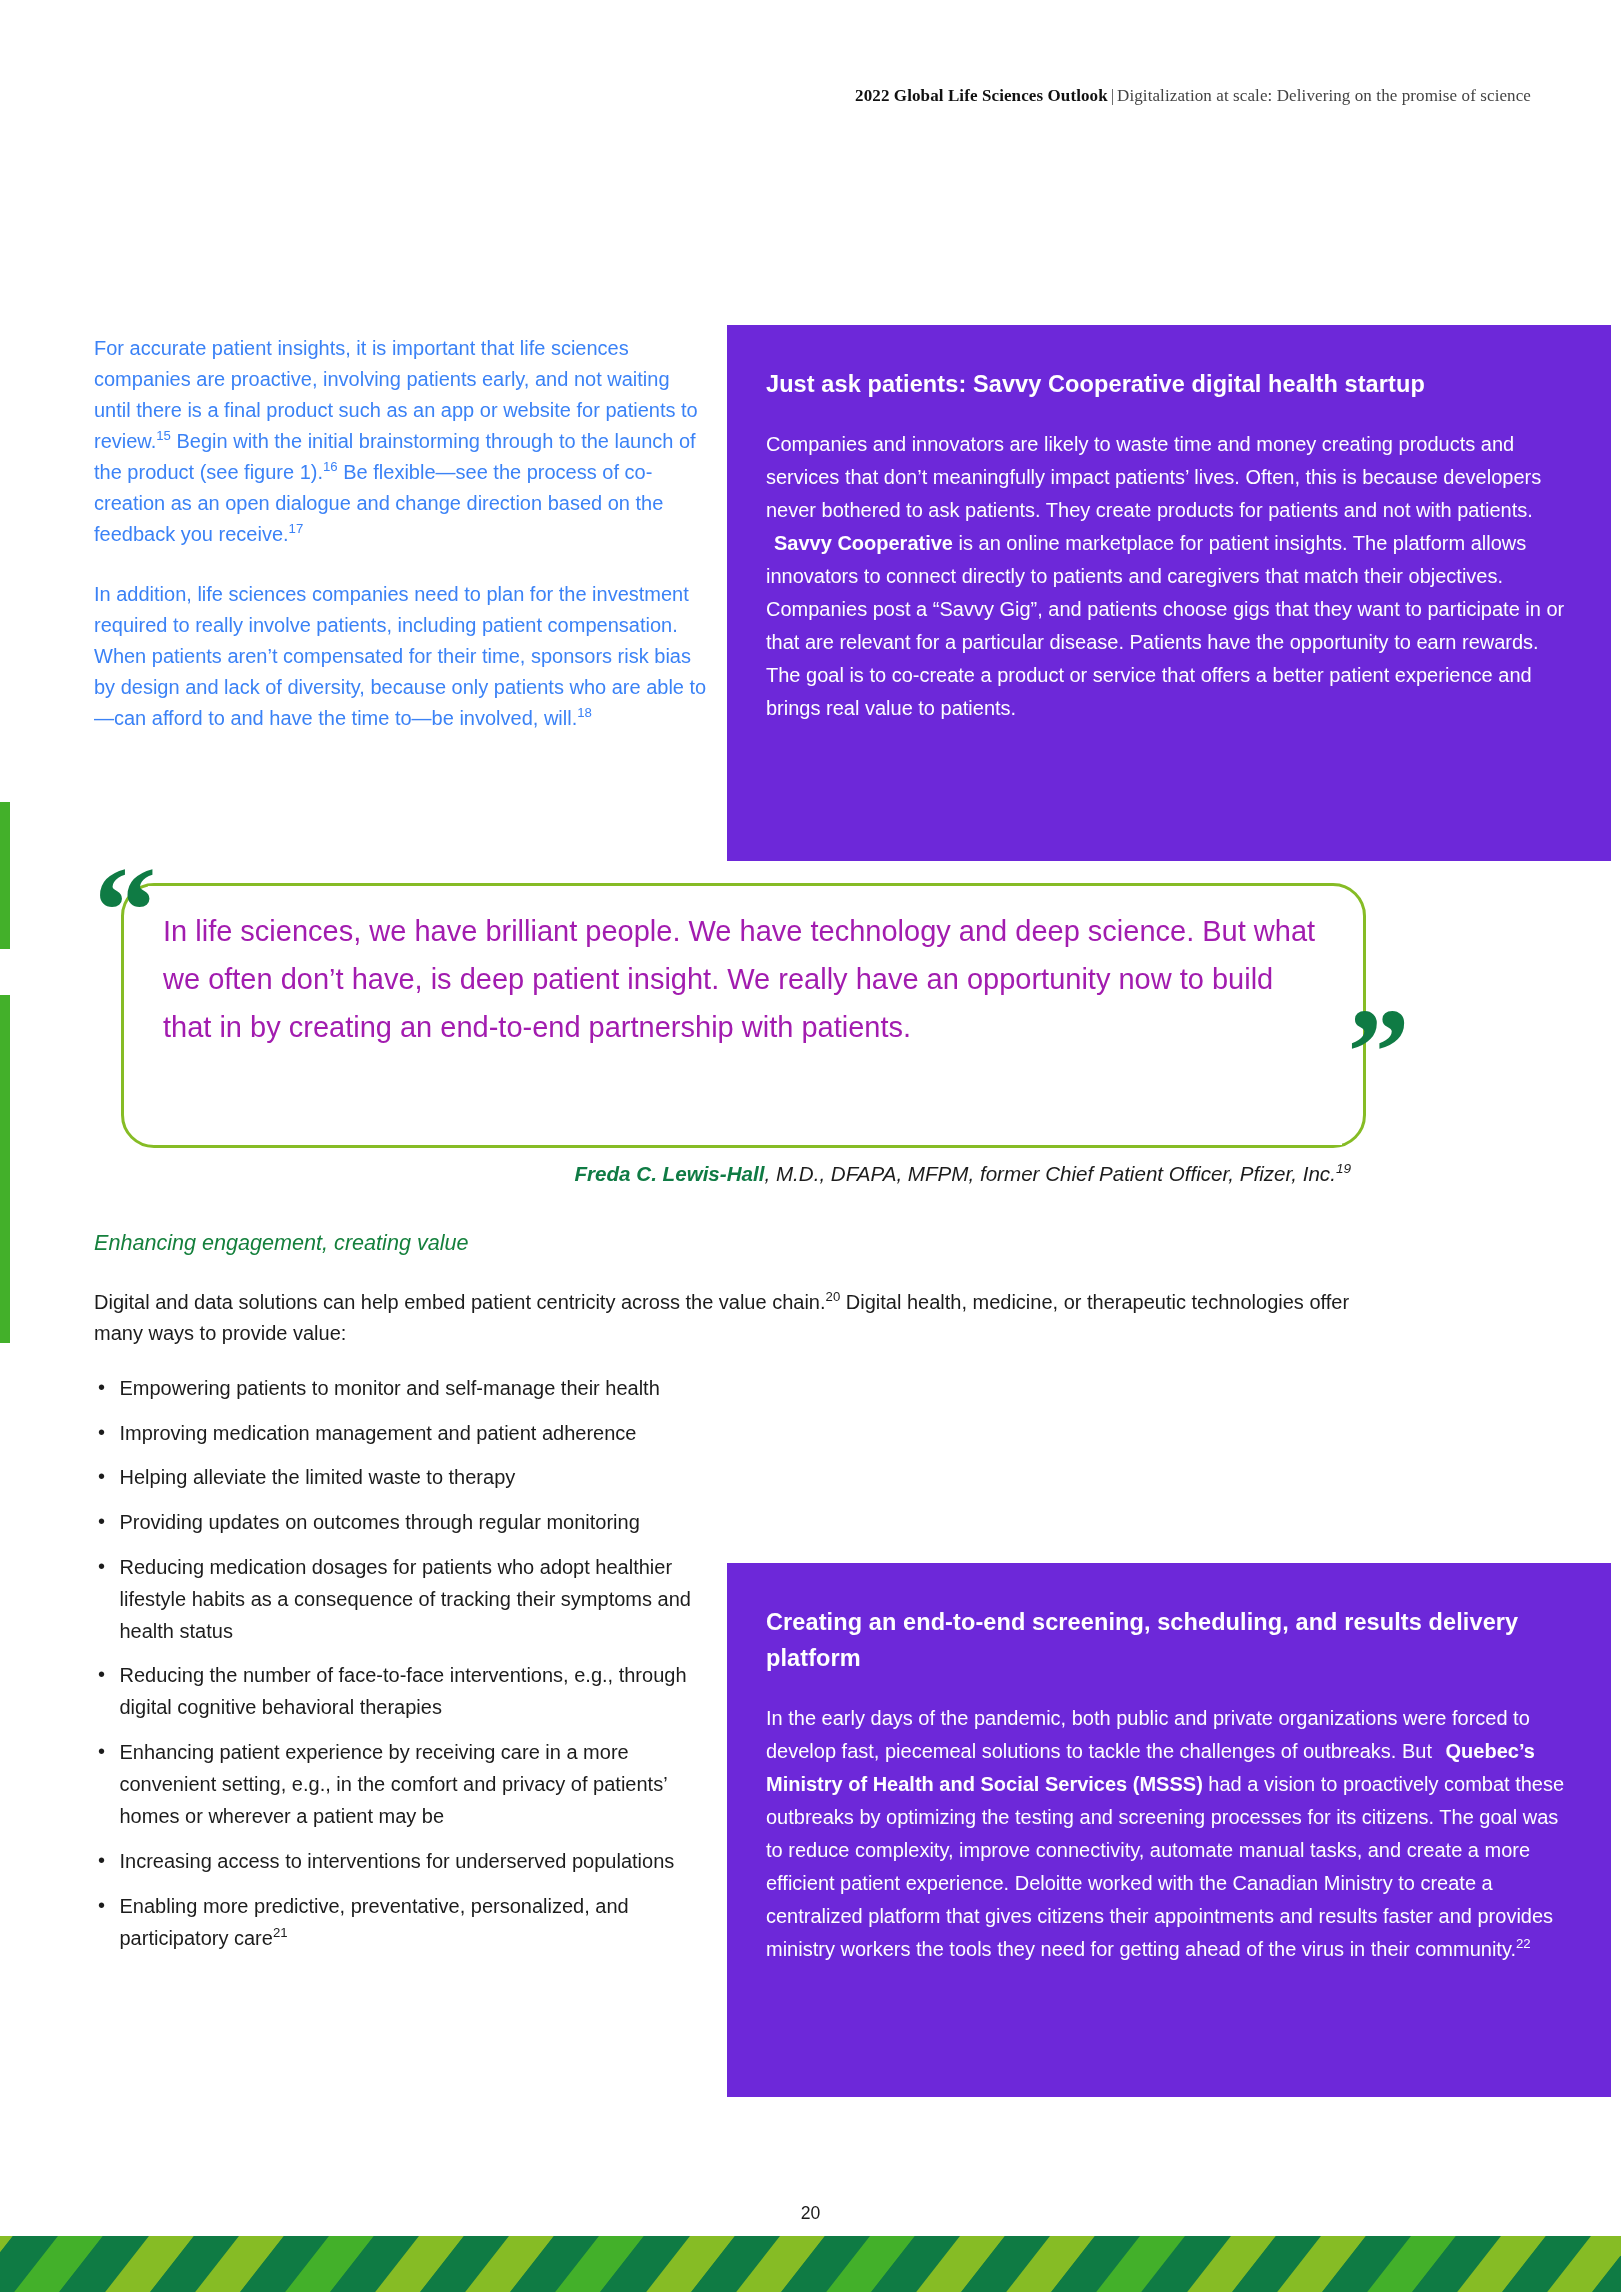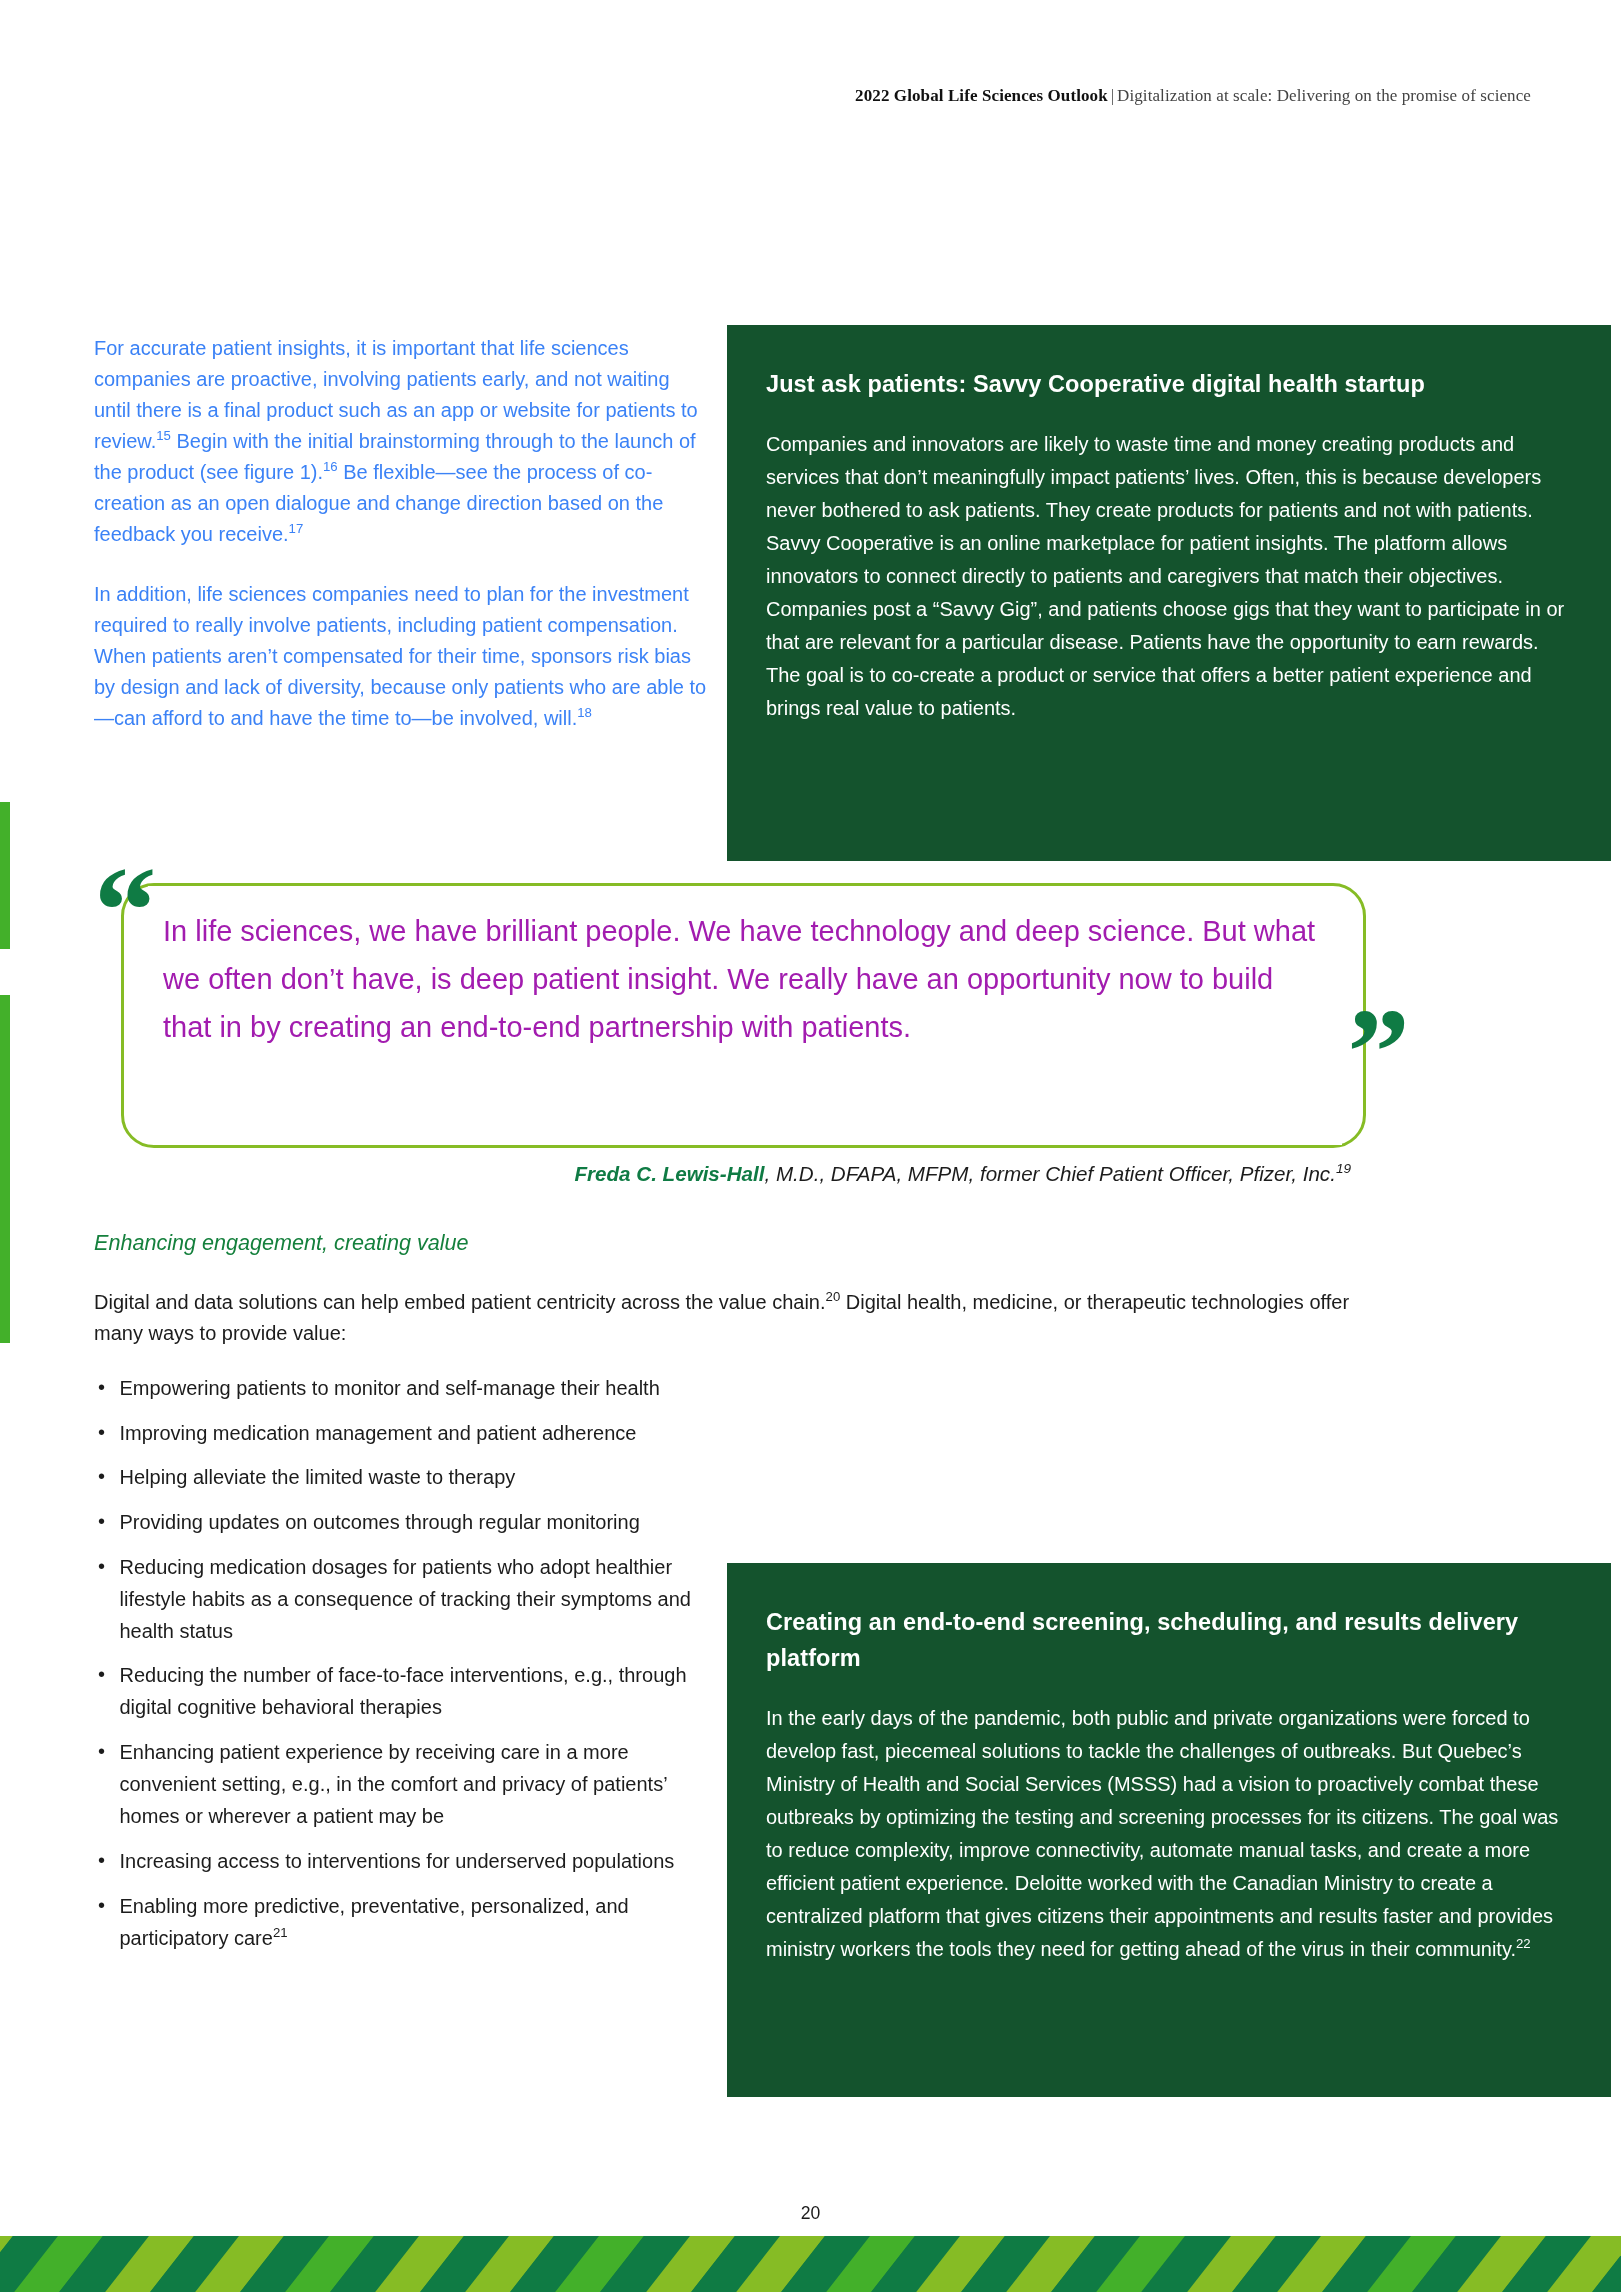--- a/index.html
+++ b/index.html
@@ -71,21 +71,21 @@
   }
   sup {
     font-size: 0.66em;
     vertical-align: super;
     line-height: 0;
   }
 
   
   .green-box {
     position: absolute;
-    background: #14532d;
+    background: #6d28d9;
     color: #ffffff;
     box-sizing: border-box;
   }
   .green-box.box1 {
     left: 727px;
     top: 325px;
     width: 884px;
     height: 536px;
     padding: 41px 45px 35px 39px;
   }
@@ -102,21 +102,22 @@
     line-height: 36px;
     font-weight: bold;
     letter-spacing: 0.1px;
   }
   .green-box p {
     margin: 0;
     font-size: 20px;
     line-height: 33px;
   }
   .green-box b {
-    font-weight: normal;
+    font-weight: bold;
+    margin-left: 8px;
   }
 
   
   .quote-wrap {
     position: absolute;
     left: 94px;
     top: 870px;
     width: 1304px;
     height: 304px;
   }

